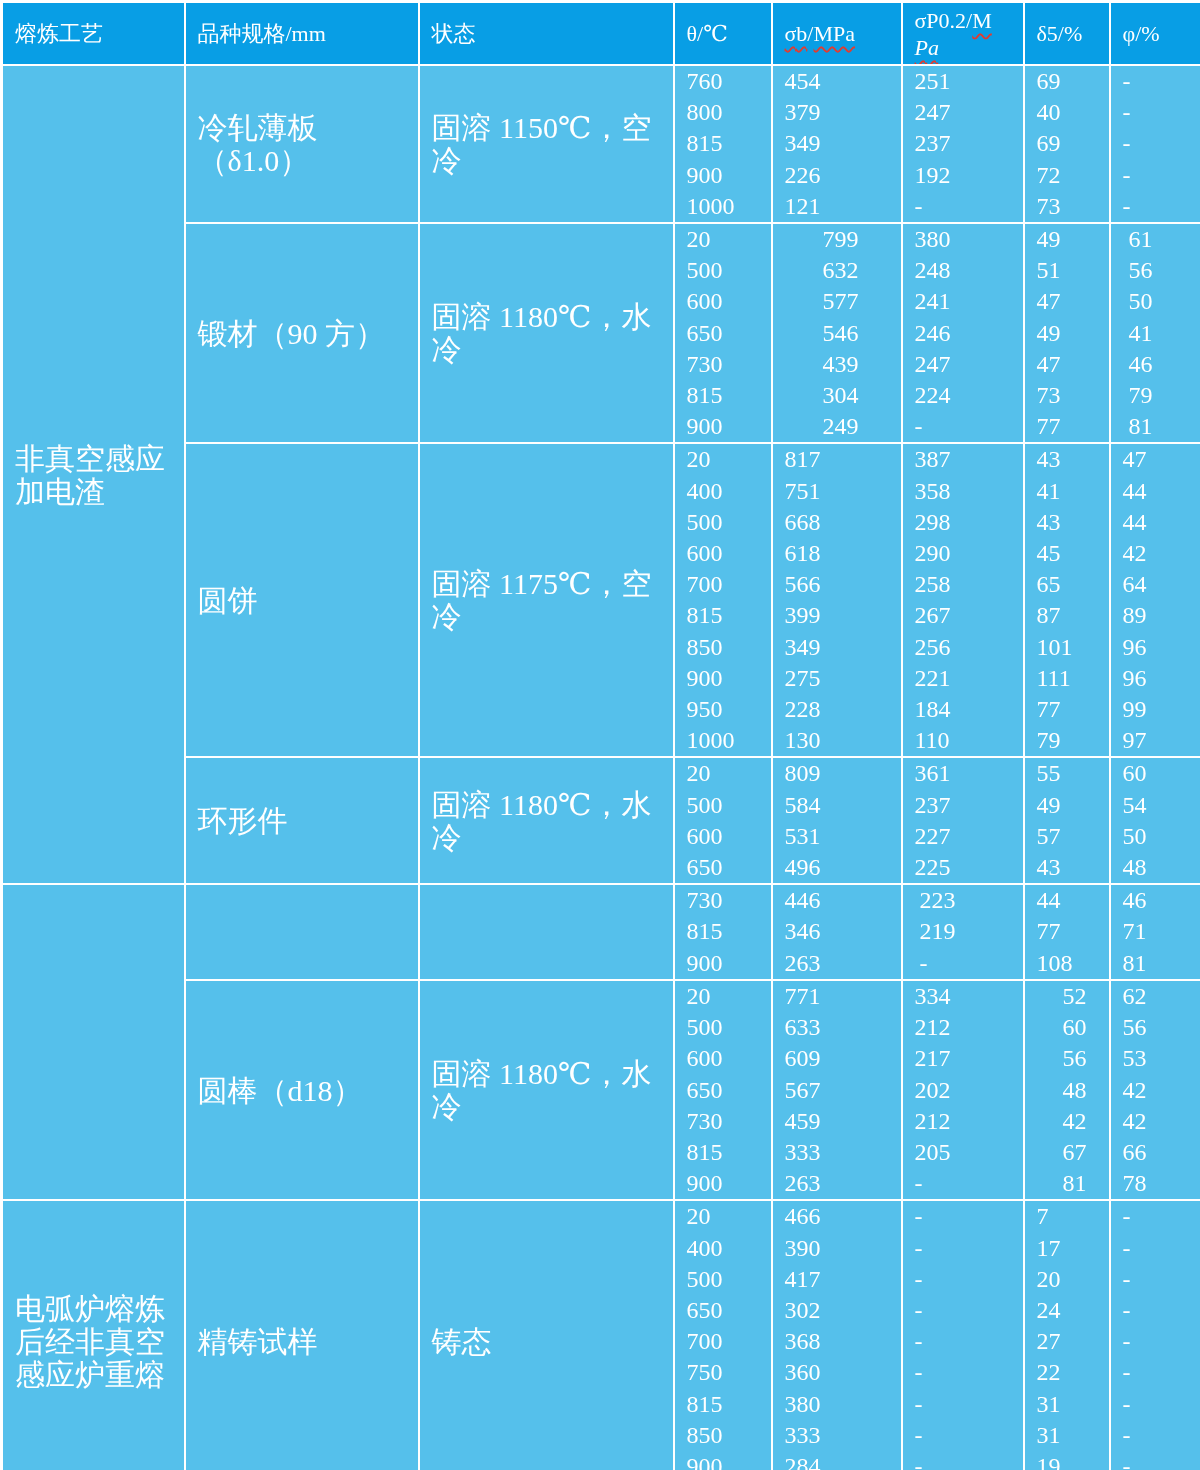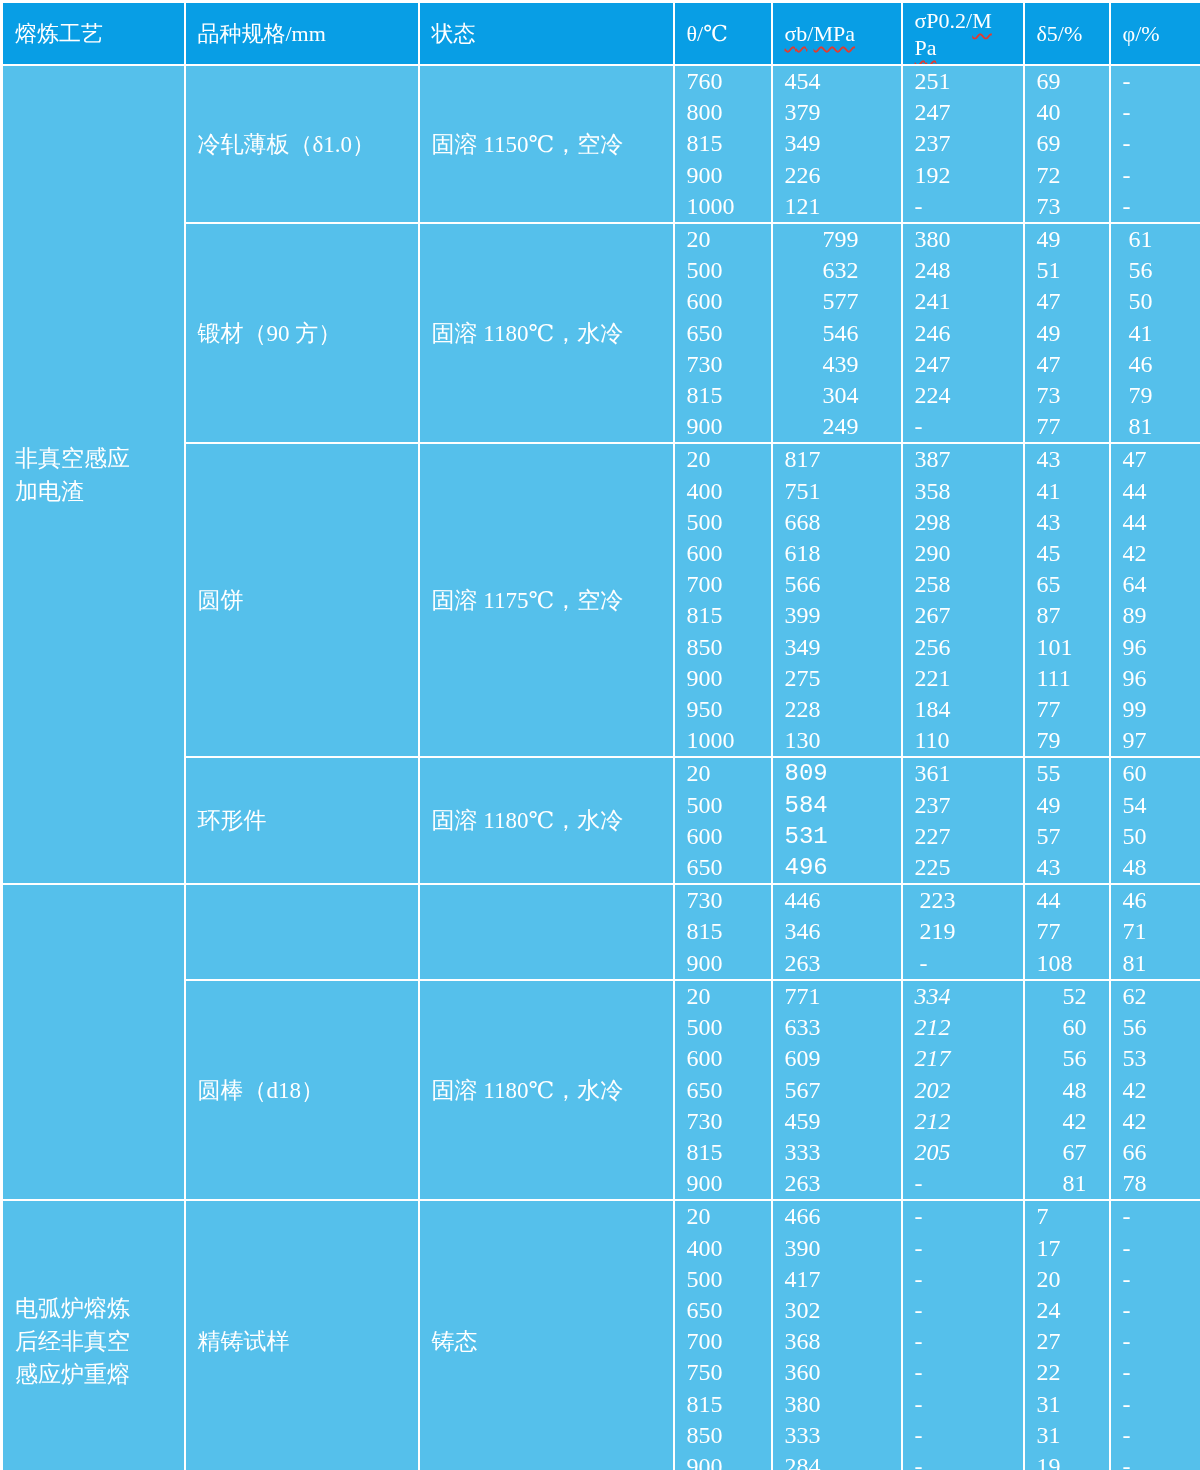--- a/index.html
+++ b/index.html
@@ -42,24 +42,24 @@
     line-height: 27px;
   }
   
   .sp {
     text-decoration-line: underline;
     text-decoration-style: wavy;
     text-decoration-color: #E03C31;
     text-decoration-thickness: 2px;
     text-underline-offset: 5px;
   }
-  .block-line { display: block; width: max-content; }
+  .block-line { display: block; width: max-content; font-style: italic; }
 
   .c-process, .c-spec, .c-state {
-    font-size: 23px;
+    font-size: 30px;
     line-height: 33px;
   }
   .c-process { padding-right: 40px; }
   .pl { white-space: nowrap; }
 
   .c-val { padding-top: 0; padding-bottom: 0; }
   .v {
     font-size: 24px;
     line-height: 31.2px;
     white-space: nowrap;
@@ -251,21 +251,21 @@
         </tr>
         <tr>
           <td class="c-spec">环形件</td>
           <td class="c-state">固溶 1180℃，水冷</td>
           <td class="c-val" style="height: 124.8px;">
             <div class="v">20</div>
             <div class="v">500</div>
             <div class="v">600</div>
             <div class="v">650</div>
           </td>
-          <td class="c-val" style="height: 124.8px; font-family: Liberation Mono, monospace;">
+          <td class="c-val" style="height: 124.8px;">
             <div class="v">809</div>
             <div class="v">584</div>
             <div class="v">531</div>
             <div class="v">496</div>
           </td>
           <td class="c-val" style="height: 124.8px;">
             <div class="v">361</div>
             <div class="v">237</div>
             <div class="v">227</div>
             <div class="v">225</div>
@@ -327,21 +327,21 @@
           </td>
           <td class="c-val" style="height: 218.4px;">
             <div class="v">771</div>
             <div class="v">633</div>
             <div class="v">609</div>
             <div class="v">567</div>
             <div class="v">459</div>
             <div class="v">333</div>
             <div class="v">263</div>
           </td>
-          <td class="c-val" style="height: 218.4px; font-style: italic;">
+          <td class="c-val" style="height: 218.4px;">
             <div class="v">334</div>
             <div class="v">212</div>
             <div class="v">217</div>
             <div class="v">202</div>
             <div class="v">212</div>
             <div class="v">205</div>
             <div class="v">-</div>
           </td>
           <td class="c-val" style="height: 218.4px; padding-left: 38px;">
             <div class="v">52</div>

